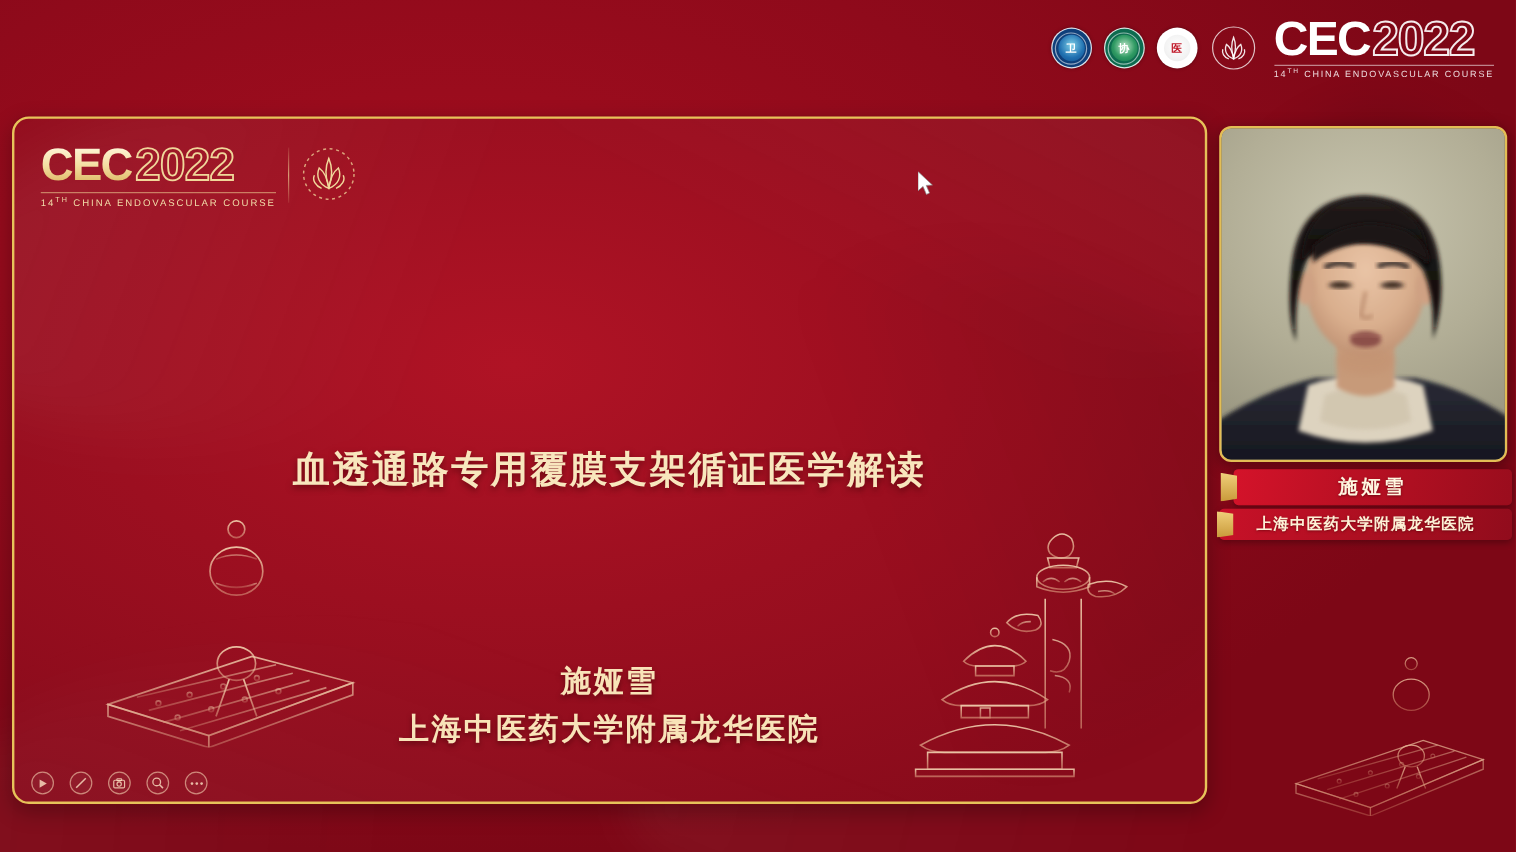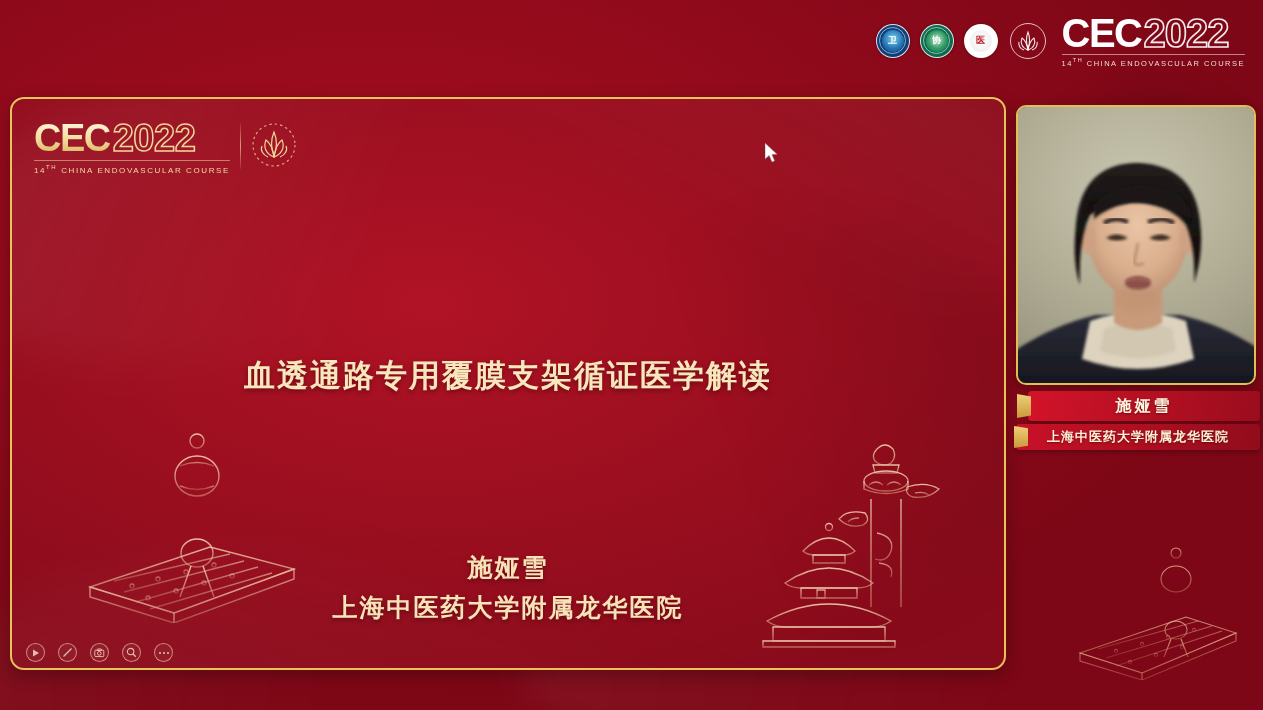--- a/index.html
+++ b/index.html
@@ -166,21 +166,21 @@
     color:#f1dca8; white-space:nowrap;
   }
   .slide-logo .sl-sub sup { font-size:6px; }
   .slide-logo .sl-divider {
     width:1px; height:46px; margin:2px 10px 0 10px;
     background:linear-gradient(180deg, rgba(240,214,150,0.1), rgba(240,214,150,0.7), rgba(240,214,150,0.1));
   }
   .slide-logo .sl-lotus { width:46px; height:46px; position:relative; margin-top:1px; }
 
   .slide-title {
-    position:absolute; left:0; right:0; top:256px; z-index:4;
+    position:absolute; left:0; right:0; top:272px; z-index:4;
     text-align:center;
     font-size:31px; font-weight:bold; letter-spacing:2px;
     color:#f8e6bd;
     text-shadow:0 2px 5px rgba(60,0,6,0.55);
   }
   .slide-presenter {
     position:absolute; left:0; right:0; top:452px; z-index:4;
     text-align:center;
     font-size:25px; font-weight:bold; letter-spacing:2px;
     color:#f8e3b8;

